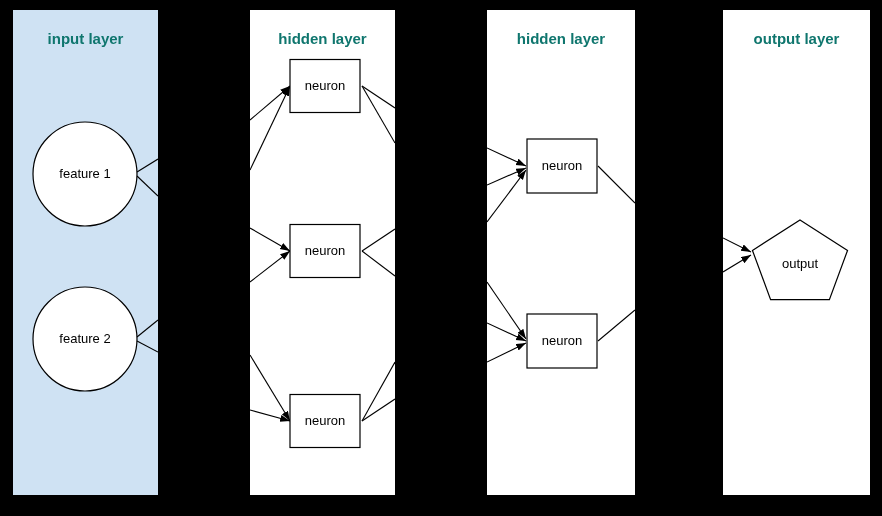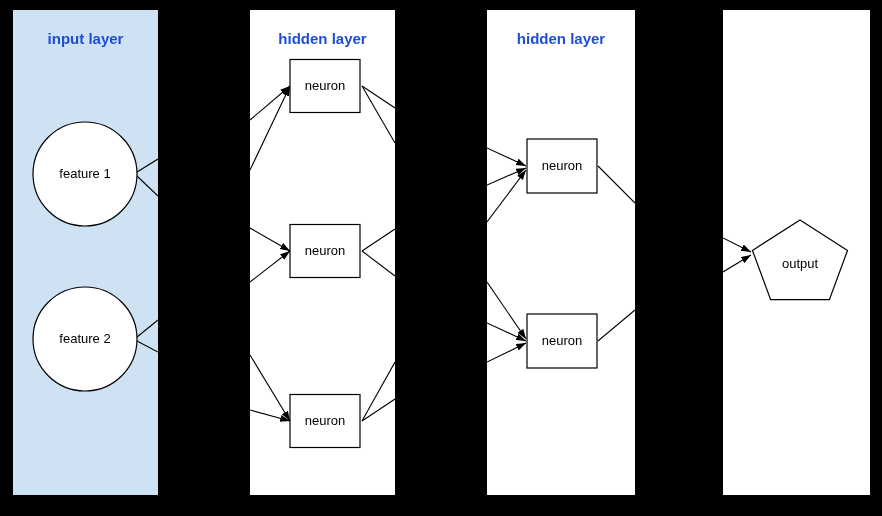--- a/index.html
+++ b/index.html
@@ -20,21 +20,21 @@
     box-sizing: border-box;
     overflow: hidden;
   }
   .layer-title {
     position: absolute;
     left: 0;
     right: 0;
     text-align: center;
     font-weight: bold;
     font-size: 15px;
-    color: #1d4ed8;
+    color: #0f766e;
     white-space: nowrap;
   }
   .layer-svg {
     position: absolute;
     left: 0;
     top: 0;
     width: 100%;
     height: 100%;
   }
   .node-label {
@@ -160,14 +160,15 @@
         </defs>
         <g>
           <line x1="0" y1="228" x2="28" y2="242" class="edge" stroke="#000000" marker-end="url(#arrow-output)"></line>
           <line x1="0" y1="262" x2="28" y2="245" class="edge" stroke="#000000" marker-end="url(#arrow-output)"></line>
         </g>
         <g>
           <polygon points="77.00,210.00 124.55,240.40 106.39,289.60 47.61,289.60 29.45,240.40" class="node-shape"></polygon>
           <text x="77" y="255" class="node-label">output</text>
         </g>
       </svg>
+      <div class="layer-title" style="top: 20px;">output layer</div>
     </div>
   </div>
 
 </body></html>

